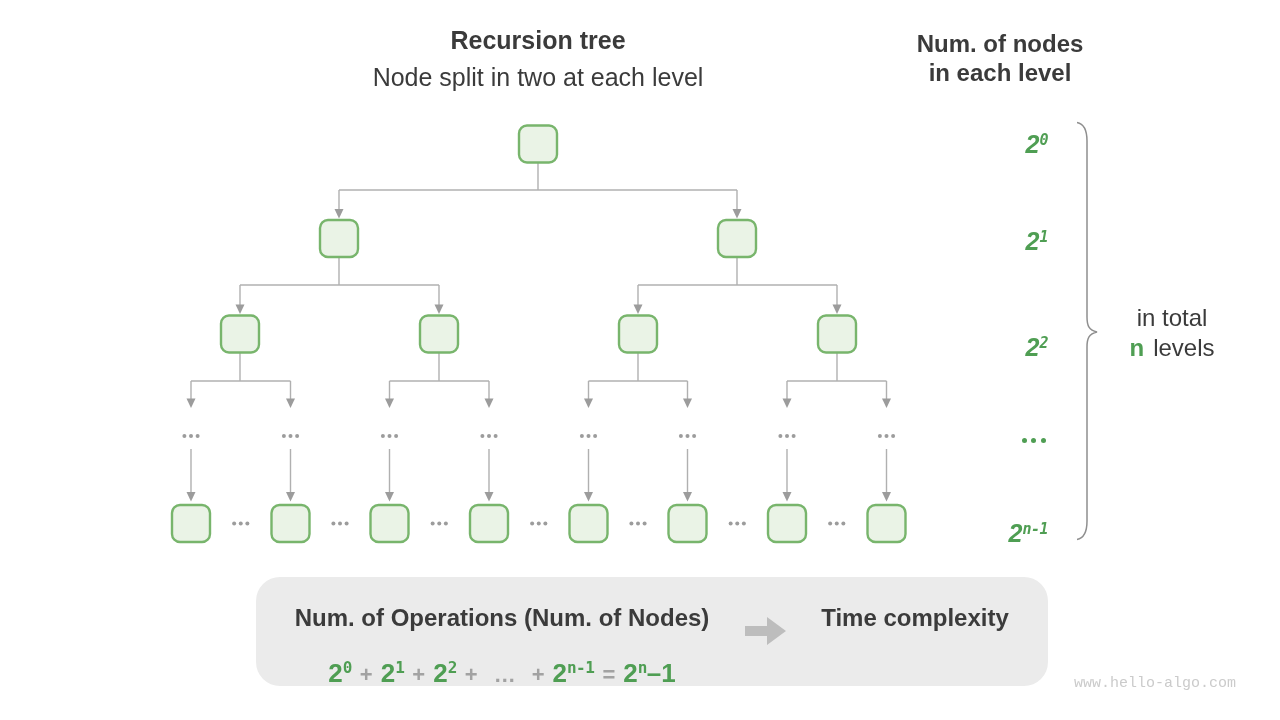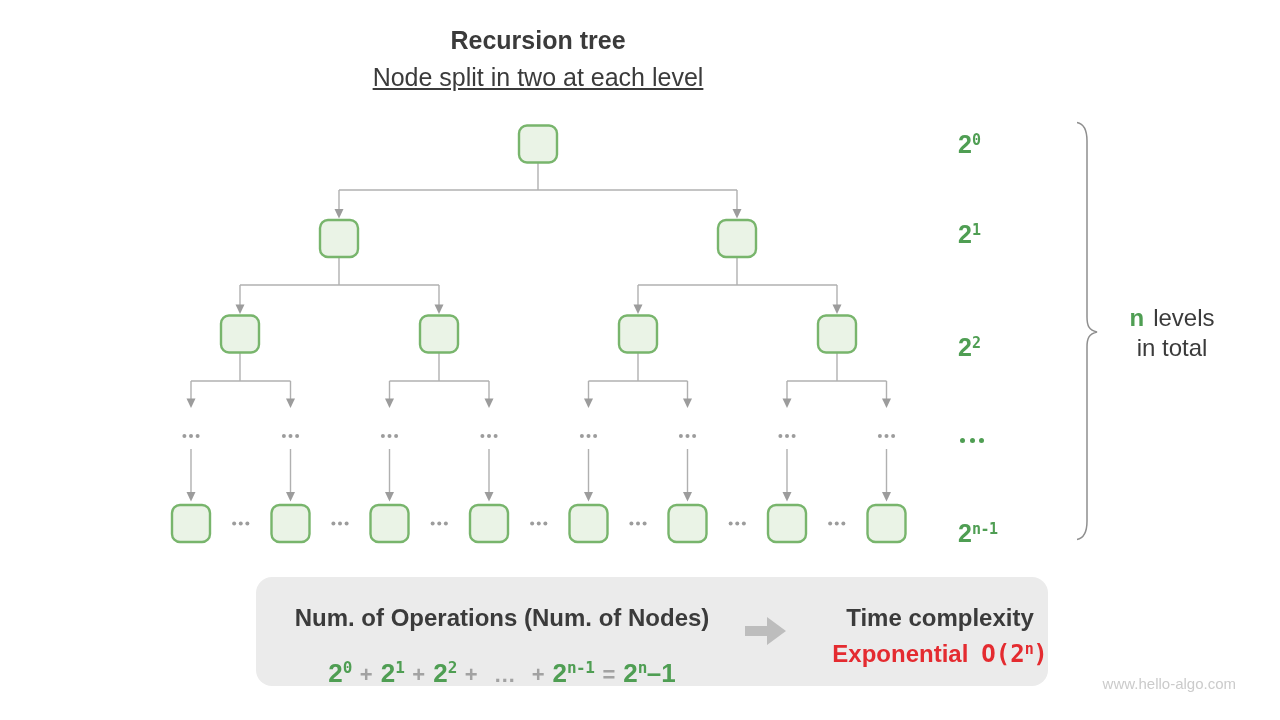--- a/index.html
+++ b/index.html
@@ -3,66 +3,70 @@
 <meta charset="utf-8">
 <style>
   html,body{margin:0;padding:0;background:#ffffff;}
   #canvas{
     position:relative;width:1280px;height:720px;background:#ffffff;overflow:hidden;
     font-family:"Liberation Sans",sans-serif;
   }
   
   .title-block{position:absolute;left:288px;top:24px;width:500px;text-align:center;}
   .title-main{font-size:25px;font-weight:bold;color:var(--dark);line-height:32px;}
-  .title-sub{font-size:25px;color:var(--dark);line-height:32px;margin-top:5px;text-decoration:underline;}
+  .title-sub{font-size:25px;color:var(--dark);line-height:32px;margin-top:5px;}
   .rheader{position:absolute;left:890px;top:29px;width:220px;text-align:center;
     font-size:24px;font-weight:bold;color:var(--dark);line-height:29px;}
   
   #tree{position:absolute;left:0;top:0;}
   
-  .lvl-label{position:absolute;left:958px;width:90px;height:30px;text-align:left;
-    font-size:25px;font-weight:bold;color:var(--green);line-height:30px;}
+  .lvl-label{position:absolute;left:958px;width:90px;height:30px;text-align:right;
+    font-size:25px;font-weight:bold;color:var(--green);line-height:30px;font-style:italic;}
   .lvl-label sup, .sup{font-family:"DejaVu Sans Mono",monospace;font-size:15px;
     vertical-align:8px;line-height:0;letter-spacing:-0.5px;}
   .gdot{display:inline-block;width:5px;height:5px;border-radius:50%;
     background:var(--green);margin:0 2.2px;vertical-align:2px;}
   
   .brace-label{position:absolute;left:1104px;top:303px;width:136px;text-align:center;
     font-size:24px;color:var(--dark);line-height:30px;}
   .brace-label .n-term{color:var(--green);font-weight:bold;margin-right:9px;}
   
   .sumbox{position:absolute;left:256px;top:577px;width:792px;height:109px;
-    background:var(--box-bg);border-radius:16px;}
+    background:var(--box-bg);border-radius:24px;}
   .sb-left{position:absolute;left:0;top:26px;width:492px;text-align:center;}
-  .sb-right{position:absolute;left:569px;top:26px;width:230px;text-align:center;}
+  .sb-right{position:absolute;left:544px;top:26px;width:230px;text-align:center;}
   .sb-title{font-size:24px;font-weight:bold;color:var(--dark);line-height:30px;}
   .formula{margin-top:19px;font-size:26px;font-weight:bold;line-height:32px;white-space:nowrap;}
   .formula .tok-green{color:var(--green);}
   .formula .tok-gray{color:var(--gray-op);font-size:22px;margin:0 8px;}
   .formula sup{font-family:"DejaVu Sans Mono",monospace;font-size:16px;
     vertical-align:9px;letter-spacing:-0.5px;}
   .complexity{margin-top:5px;font-size:24px;font-weight:bold;color:var(--red);
     line-height:32px;white-space:nowrap;}
   .complexity .bigo{font-family:"DejaVu Sans Mono",monospace;margin-left:13px;}
   .complexity .bigo sup{font-size:15px;vertical-align:8px;}
   #flow-arrow{position:absolute;left:740px;top:612px;}
   
-  .watermark{position:absolute;right:44px;top:675px;font-family:Liberation Sans, sans-serif;
+  .watermark{position:absolute;right:44px;top:675px;font-family:Liberation Mono, monospace;
     font-size:15px;color:var(--wm);}
 </style>
 </head>
 <body>
 
 <div id="canvas">
 
   <div class="title-block">
     <div class="title-main">Recursion tree</div>
     <div class="title-sub">Node split in two at each level</div>
   </div>
 
+  <div class="rheader">
+    <div>Num. of nodes</div>
+    <div>in each level</div>
+  </div>
 
   <svg id="tree" width="1280" height="720" viewBox="0 0 1280 720">
       <line x1="538" y1="162.5" x2="538" y2="190" stroke="#b0b0b0" stroke-width="1.4"></line>
       <line x1="339" y1="190" x2="737" y2="190" stroke="#b0b0b0" stroke-width="1.4"></line>
       <line x1="339" y1="190" x2="339" y2="210.5" stroke="#b0b0b0" stroke-width="1.4"></line>
       <polygon points="339,218.5 334.5,209 343.5,209" fill="#9c9c9c"></polygon>
       <line x1="737" y1="190" x2="737" y2="210.5" stroke="#b0b0b0" stroke-width="1.4"></line>
       <polygon points="737,218.5 732.5,209 741.5,209" fill="#9c9c9c"></polygon>
       <line x1="339" y1="257" x2="339" y2="285" stroke="#b0b0b0" stroke-width="1.4"></line>
       <line x1="240" y1="285" x2="439" y2="285" stroke="#b0b0b0" stroke-width="1.4"></line>
@@ -174,41 +178,38 @@
       <circle cx="737.25" cy="523.5" r="2" fill="#9c9c9c"></circle>
       <circle cx="743.85" cy="523.5" r="2" fill="#9c9c9c"></circle>
       <circle cx="830.15" cy="523.5" r="2" fill="#9c9c9c"></circle>
       <circle cx="836.75" cy="523.5" r="2" fill="#9c9c9c"></circle>
       <circle cx="843.35" cy="523.5" r="2" fill="#9c9c9c"></circle>
       <path d="M 1077,122.5 C 1085,124 1087,131 1087,141 L 1087,317 C 1087,326 1089,330 1097,332 C 1089,334 1087,338 1087,347 L 1087,521 C 1087,531 1085,538 1077,539.5" fill="none" stroke="#8f8f8f" stroke-width="1.5"></path>
     </svg>
 
   <div id="level-labels">
       <div class="lvl-label" style="top: 129px;"><span>2</span><sup>0</sup></div>
-      <div class="lvl-label" style="top: 219px;"><span>2</span><sup>1</sup></div>
+      <div class="lvl-label" style="top: 226px;"><span>2</span><sup>1</sup></div>
       <div class="lvl-label" style="top: 332px;"><span>2</span><sup>2</sup></div>
       <div class="lvl-label" style="top: 421px;"><span class="gdot"></span><span class="gdot"></span><span class="gdot"></span></div>
       <div class="lvl-label" style="top: 518px;"><span>2</span><sup>n-1</sup></div>
     </div>
 
   <div class="brace-label">
+    <div>in total</div>
     <div><span class="n-term">n</span><span>levels</span></div>
-    <div>in total</div>
   </div>
 
   <div class="sumbox">
     <div class="sb-left">
       <div class="sb-title">Num. of Operations (Num. of Nodes)</div>
       <div class="formula" id="formula"><span class="tok-green">2<sup>0</sup></span><span class="tok-gray">+</span><span class="tok-green">2<sup>1</sup></span><span class="tok-gray">+</span><span class="tok-green">2<sup>2</sup></span><span class="tok-gray">+</span><span class="tok-gray">…</span><span class="tok-gray">+</span><span class="tok-green">2<sup>n-1</sup></span><span class="tok-gray">=</span><span class="tok-green">2<sup>n</sup>–1</span></div>
     </div>
     <div class="sb-right">
       <div class="sb-title">Time complexity</div>
-      <div class="complexity">
-        <span>Exponential</span><span class="bigo"><span>O(2</span><sup class="sup">n</sup><span>)</span></span>
-      </div>
     </div>
   </div>
 
   <svg id="flow-arrow" width="52" height="38" viewBox="0 0 52 38">
     <polygon points="5,14 27,14 27,5 46,19 27,33 27,24 5,24" fill="var(--big-arrow)"></polygon>
   </svg>
 
   <div class="watermark">www.hello-algo.com</div>
 
 </div>

